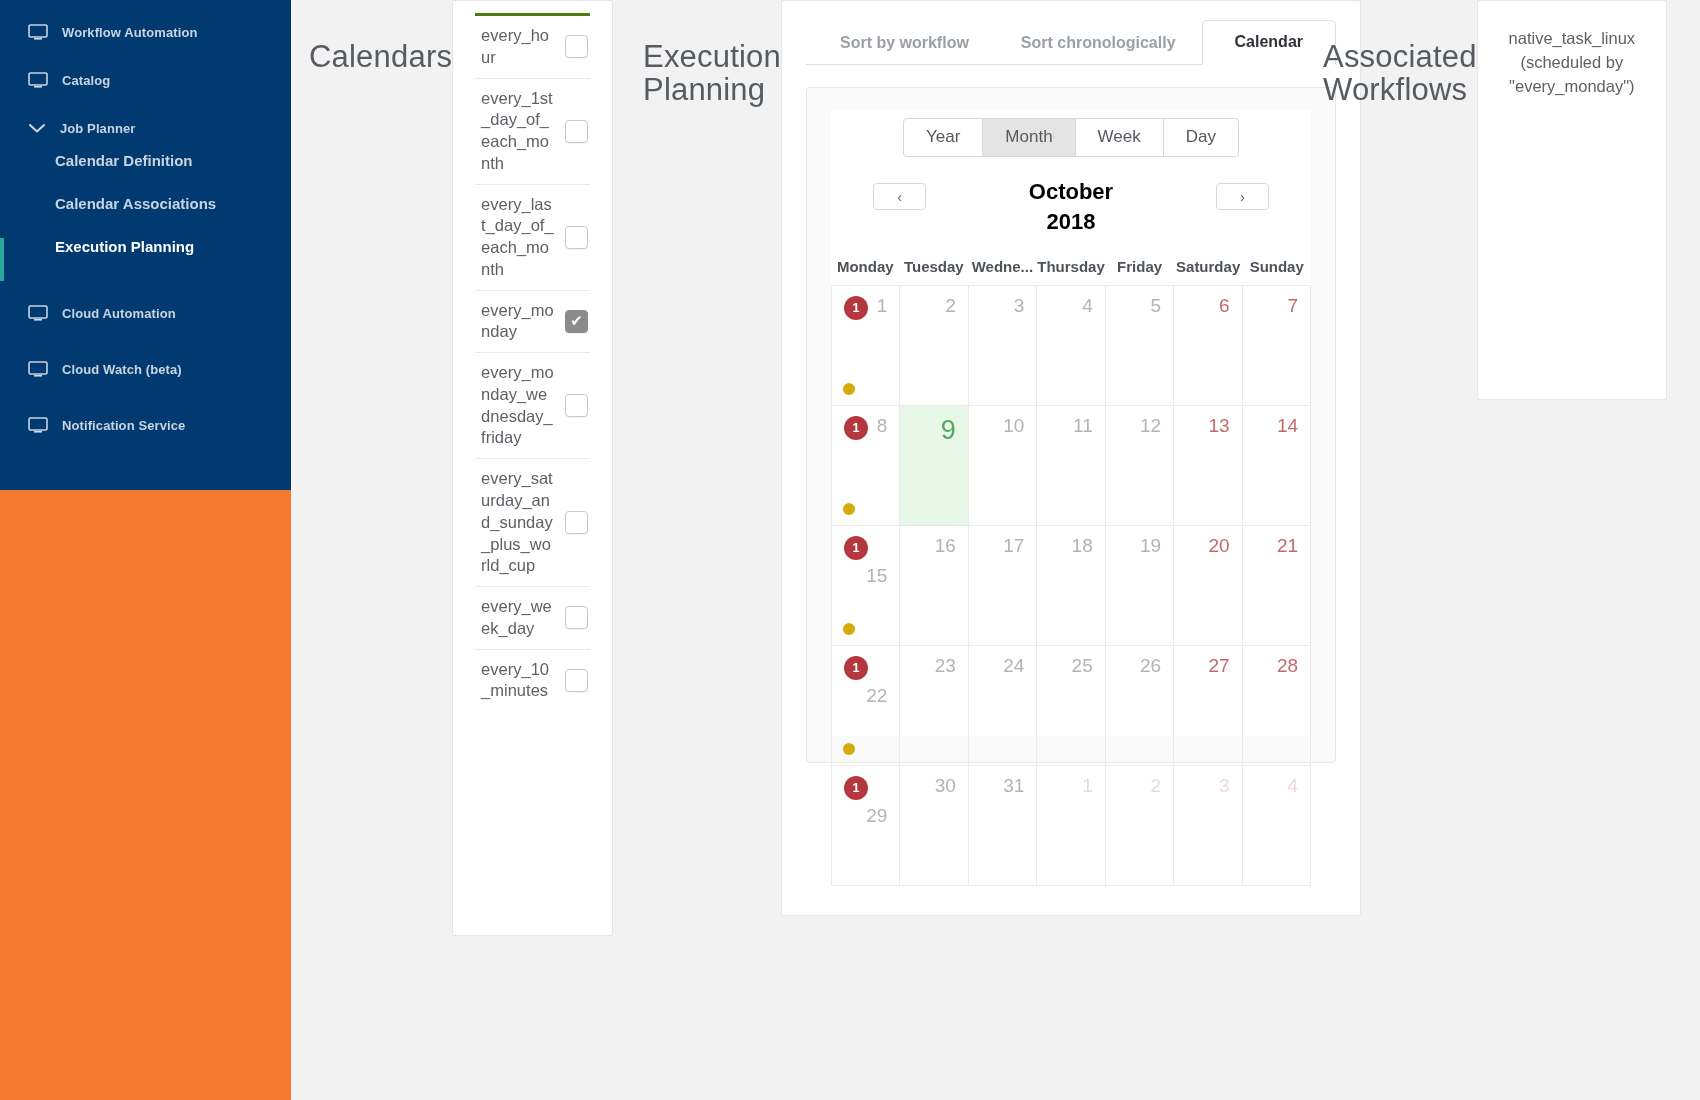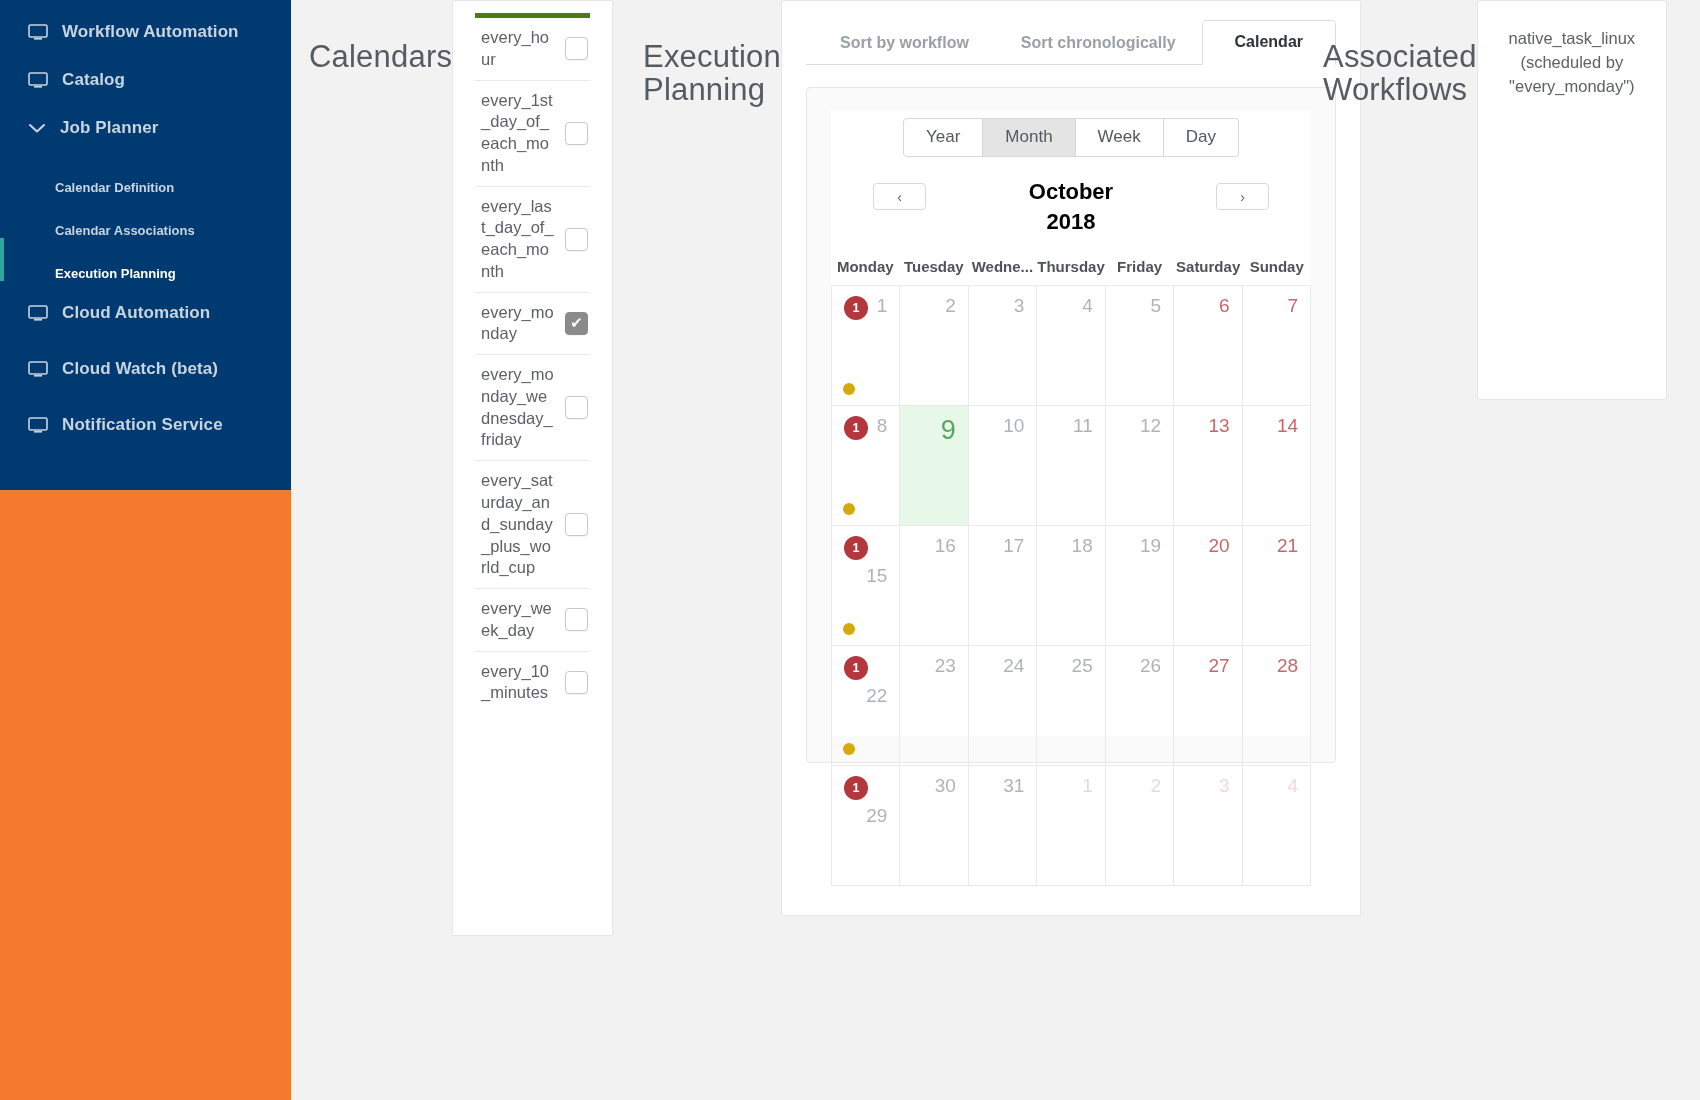--- a/index.html
+++ b/index.html
@@ -16,34 +16,34 @@
     width: 291px; flex: 0 0 291px;
     background: #003a70;
     position: relative;
   }
   .nav-list { padding-top: 8px; }
   .nav-item {
     display: flex; align-items: center;
     height: 48px;
     padding-left: 28px;
     color: #c8d4e0;
-    font-size: 17px;
+    font-size: 13px;
     font-weight: bold;
     letter-spacing: .1px;
     position: relative;
     cursor: pointer;
   }
   .nav-item .mon-icon { margin-right: 14px; display:flex; }
   .nav-item .chev { margin-right: 14px; display:flex; }
   .nav-sub {
-    display: flex; align-items: flex-end;
+    display: flex; align-items: flex-start;
     height: 43px;
     padding-left: 55px;
     color: #c8d4e0;
-    font-size: 13px;
+    font-size: 15px;
     font-weight: bold;
     cursor: pointer;
     position: relative;
   }
   .nav-sub.active { color: #ffffff; }
   .nav-sub.active::before {
     content:""; position:absolute; left:0; top:0; bottom:0;
     width: 4px; background: #2aa89a;
   }
   .sidebar-filler {
@@ -82,21 +82,21 @@
   
   .cal-card { padding: 12px 22px 24px 22px; height: 936px; overflow: hidden; }
   .cal-row {
     display: flex; align-items: center;
     justify-content: space-between;
     border-top: 1px solid #e9e9e9;
     min-height: 49px;
     padding: 9px 2px 9px 6px;
     gap: 10px;
   }
-  .cal-row:first-child { border-top: 5px solid #4d7c0f; }
+  .cal-row:first-child { border-top: 3px solid #4d7c0f; }
   .cal-name {
     font-size: 16.5px;
     color: #5d6166;
     line-height: 1.32;
     word-break: break-all;
     max-width: 222px;
   }
   .cbox {
     width: 23px; height: 23px; flex: 0 0 23px;
     border: 1px solid #c9c9c9;

